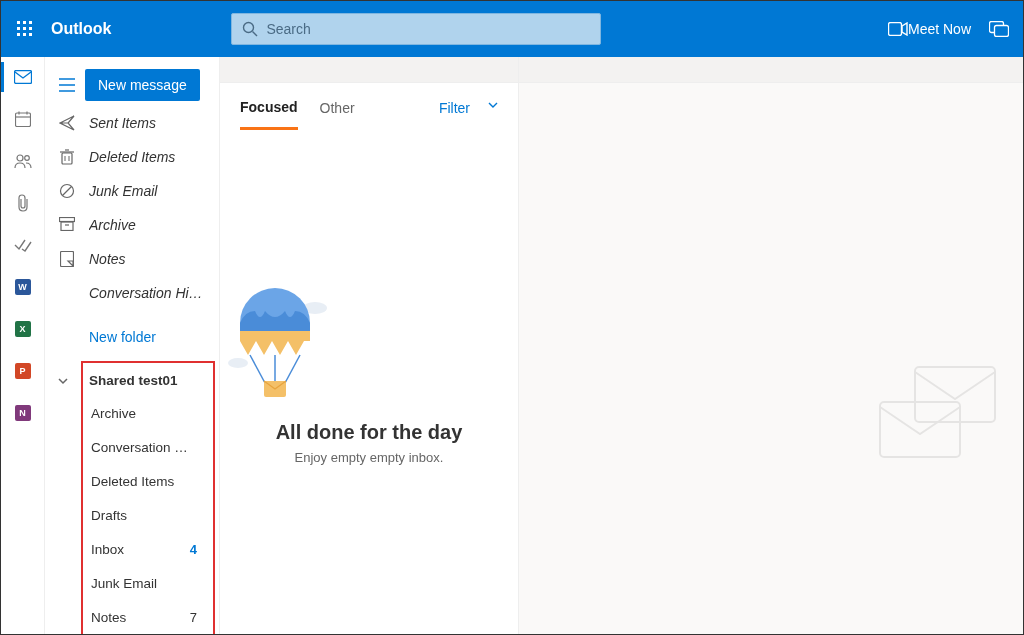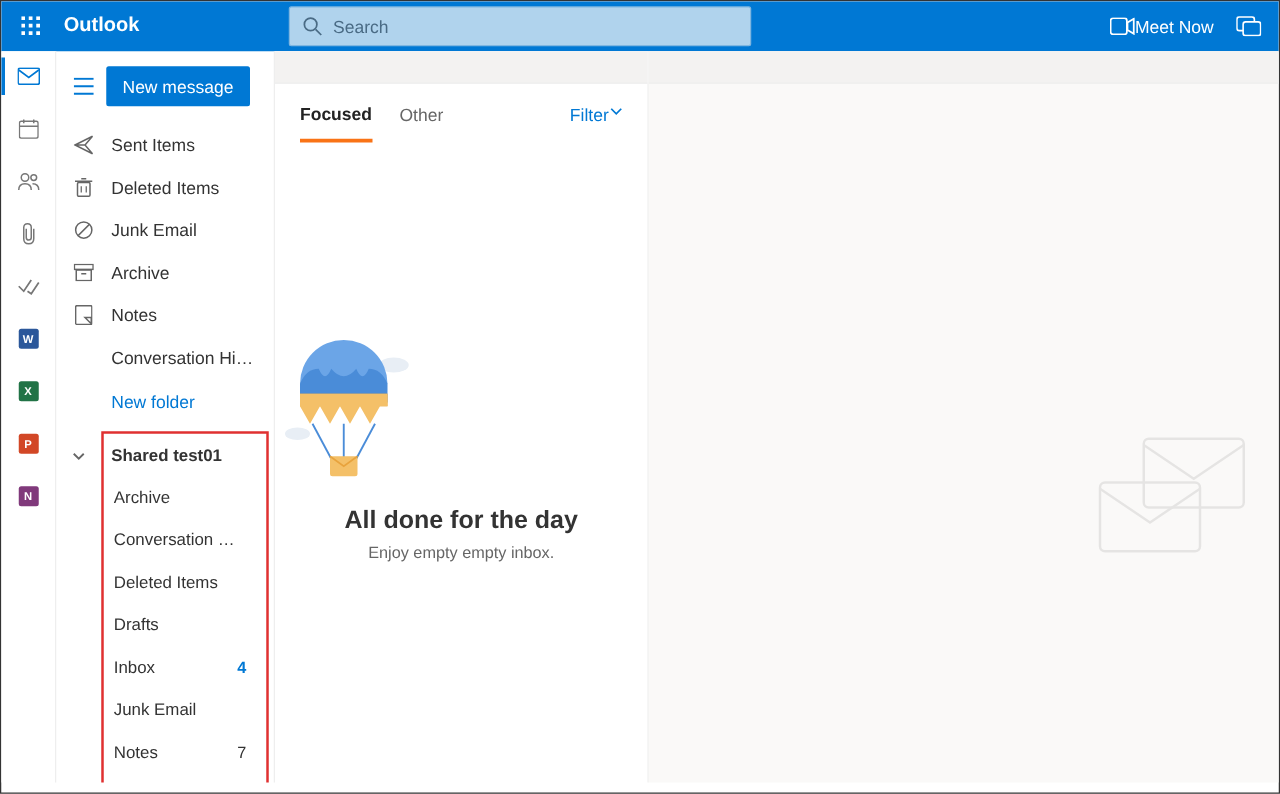--- a/index.html
+++ b/index.html
@@ -1,53 +1,53 @@
 <!DOCTYPE html>
 <html><head>
 <meta charset="utf-8">
 <style>
 * { margin: 0; padding: 0; box-sizing: border-box; font-family: "Segoe UI", Tahoma, sans-serif; }
 body { width: 1024px; height: 635px; overflow: hidden; background: #fff; border: 1px solid #333; position:relative;}
-.header { height: 40px; background: #0078d4; color: #fff; display: flex; align-items: center; padding: 0 8px; }
+.header { height: 56px; background: #0078d4; color: #fff; display: flex; align-items: center; padding: 0 8px; }
 .waffle { width: 32px; height: 32px; display: flex; align-items: center; justify-content: center; cursor: pointer; }
 .app-name { font-size: 16px; font-weight: 600; margin-left: 10px; margin-right: 120px; }
 .search-wrap { flex: 0 0 370px; height: 32px; background: #b0d3ed; border:1px solid #7fb6e0; border-radius: 2px; display: flex; align-items: center; padding: 0 10px; }
 .search-wrap svg { margin-right: 8px; }
 .search-wrap input { flex: 1; background: transparent; border: none; outline: none; font-size: 14px; color: #333; }
 .search-wrap input::placeholder { color: #4a6b85; }
 .header-spacer { flex: 1; }
 .header-right { display: flex; align-items: center; gap: 18px; padding-right:6px;}
 .header-right .meet-now { font-size: 14px; display:flex; align-items:center; gap:0; cursor:pointer;}
 .body-row { display: flex; height: calc(100% - 48px); }
 .app-rail { width: 44px; background: #fff; border-right: 1px solid #eee; display: flex; flex-direction: column; align-items: center; padding-top: 8px; gap: 18px; }
 .rail-item { width: 32px; height: 24px; display:flex; align-items:center; justify-content:center; cursor:pointer; position:relative;}
 .rail-item.active::before { content:""; position:absolute; left:-6px; top:-3px; bottom:-3px; width:3px; background:#0078d4; }
 .app-tile { width:16px; height:16px; border-radius:2px; display:flex; align-items:center; justify-content:center; color:#fff; font-size:9px; font-weight:700; font-family:Arial,sans-serif;}
 .nav-col { width: 175px; border-right: 1px solid #eee; padding-top: 6px; font-size:14px; color:#333; overflow:hidden;}
 .nav-top { display:flex; align-items:center; gap:10px; padding:6px 8px 14px 14px;}
 .hamburger { cursor:pointer; color:#0078d4; }
 .new-msg-btn { background:#0078d4; color:#fff; border:none; padding:8px 13px; font-size:14px; border-radius:2px; cursor:pointer;}
 .folder-list { }
-.folder-item { display:flex; align-items:center; padding:0 10px 0 14px; height:34px; cursor:pointer; gap:14px;}
+.folder-item { display:flex; align-items:flex-start; padding:0 10px 0 14px; height:34px; cursor:pointer; gap:14px;font-style:italic;}
 .folder-icon { width:16px; display:flex; justify-content:center; color:#666;}
 .folder-label { flex:1; white-space:nowrap; overflow:hidden; text-overflow:ellipsis;}
 .new-folder { color:#0078d4; padding:10px 10px 10px 44px; cursor:pointer;}
 .shared-box { border:2px solid #e03030; margin:6px 4px 4px 36px; padding:6px 0;}
 .shared-header { display:flex; align-items:center; padding:4px 8px 8px 6px; font-weight:600; font-size:13.5px; gap:6px; position:relative;}
 .shared-header .chev { position:absolute; left:-26px; color:#666;}
 .shared-item { display:flex; align-items:center; justify-content:space-between; padding:0 16px 0 8px; height:34px; cursor:pointer; font-size:13.5px;}
 .shared-item .cnt { font-size:13px;}
 .shared-item .cnt.blue { color:#0078d4; font-weight:600;}
 .list-col { width:299px; border-right:1px solid #eee; background:#fff;}
 .cmd-bar { height:26px; background:#f3f2f1; border-bottom:1px solid #eee;}
 .tab-row { display:flex; align-items:center; height:50px; padding:0 20px;}
 .tab { font-size:14px; margin-right:22px; padding:12px 0; cursor:pointer; color:#666;}
 .tab.active { color:#222; font-weight:600; border-bottom:3px solid #f97316;}
 .tab-spacer { flex:1;}
-.filter { color:#0078d4; font-size:14px; cursor:pointer; display:flex; gap:1px;}
+.filter { color:#0078d4; font-size:14px; cursor:pointer; display:flex; gap:18px;}
 .empty-state { text-align:center; padding-top:150px;}
 .empty-state .title { font-weight:600; font-size:20px; color:#333; margin-top:18px;}
 .empty-state .sub { font-size:13px; color:#666; margin-top:6px;}
 .reading-col { flex:1; background:#faf9f8; position:relative;}
 .ghost-env { position:absolute; right:18px; top:300px; opacity:.08;}
 svg { display:block; }
 </style>
 </head>
 <body>
 

